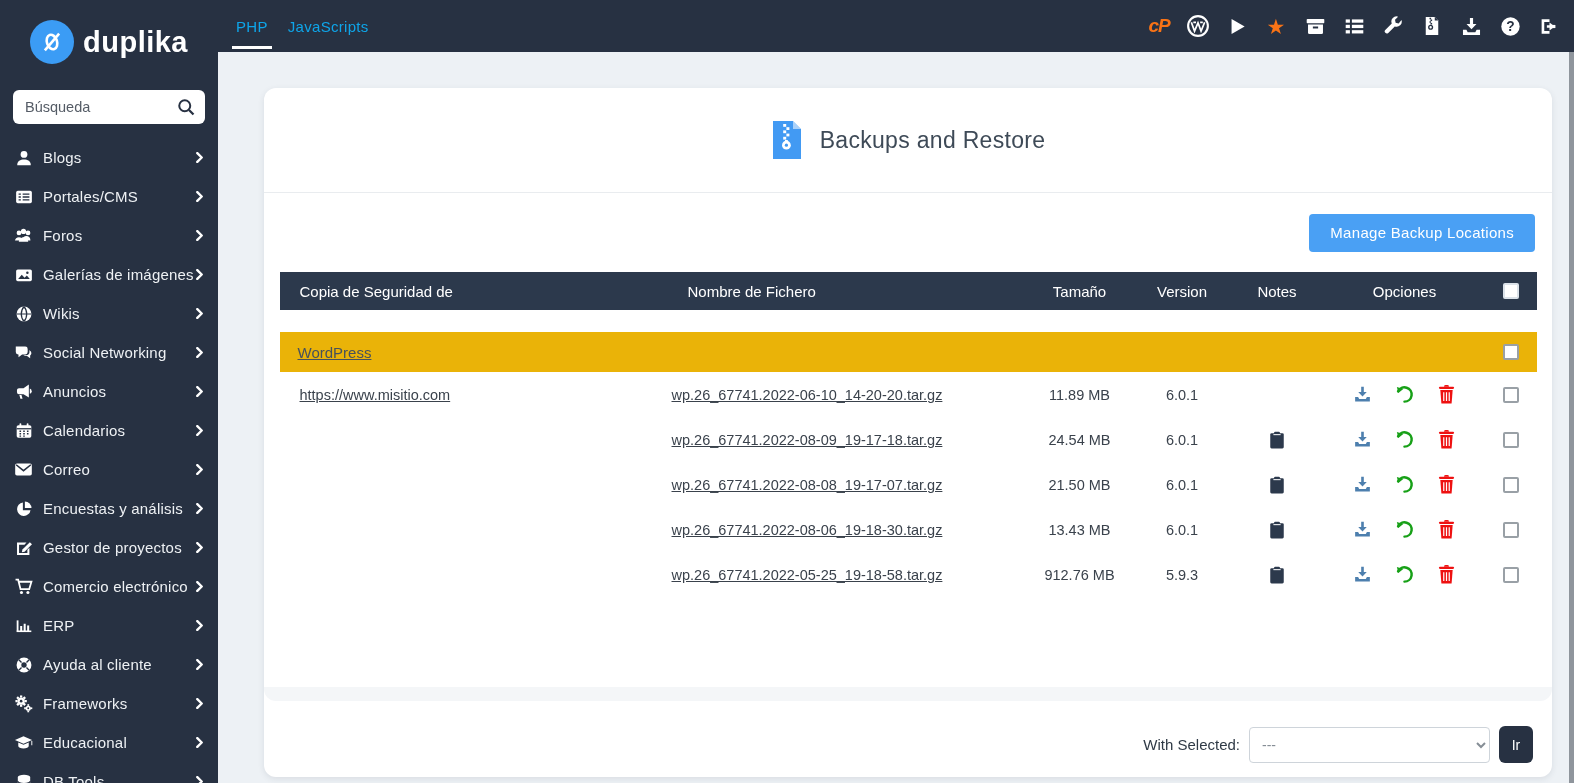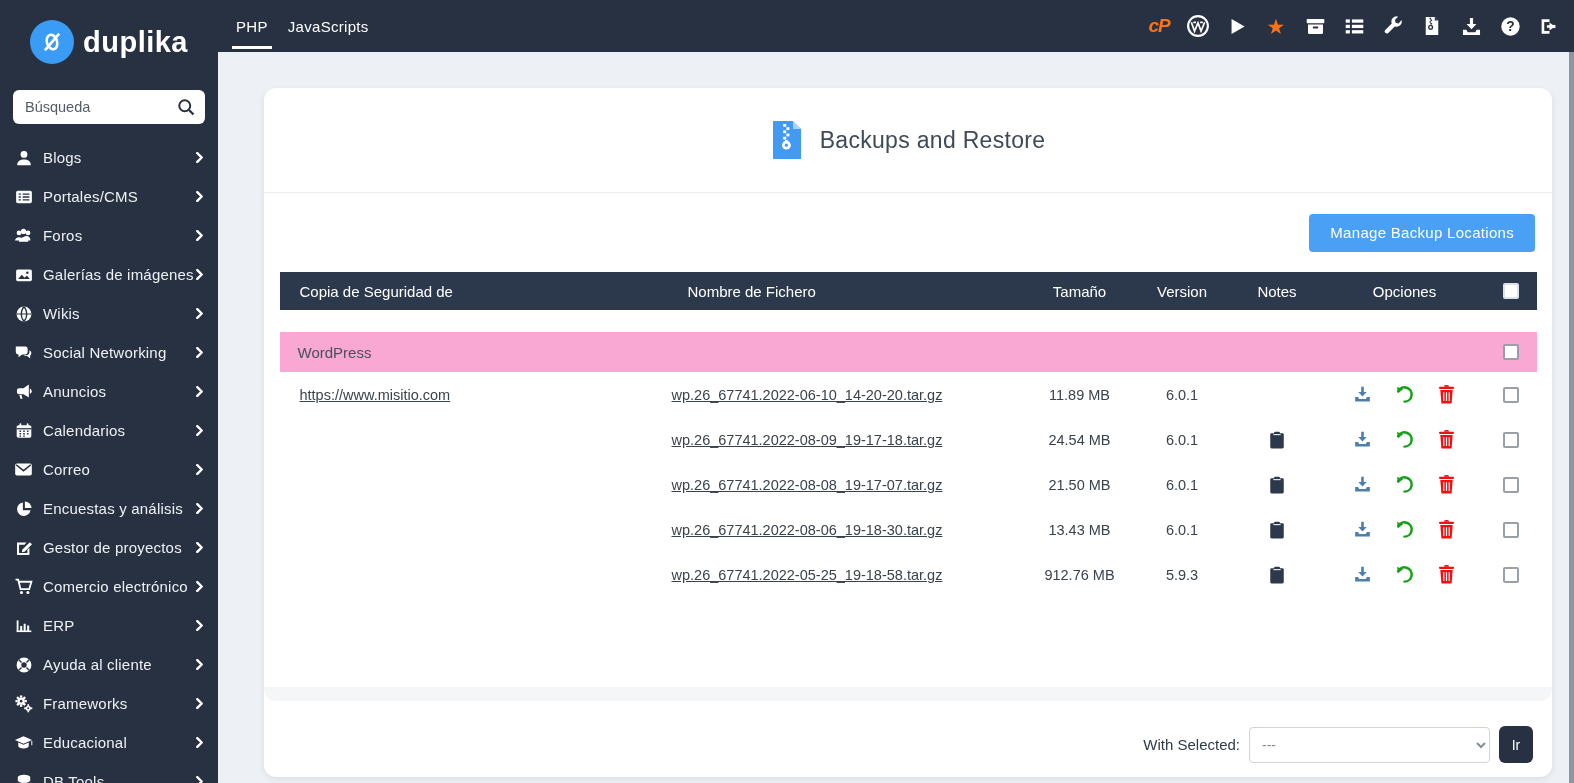--- a/index.html
+++ b/index.html
@@ -27,21 +27,21 @@
   .nav-item .nico { width:19px; height:19px; margin-right:10px; flex:0 0 auto;
     color:#fff; display:flex; align-items:center; justify-content:center; }
   .nav-item .nlabel { flex:1; white-space:nowrap; overflow:hidden; }
   .nav-item .chev { width:11px; height:11px; color:#fff; flex:0 0 auto; }
 
   
   .right { flex:1; display:flex; flex-direction:column; position:relative; }
   .topbar { height:52px; background:#273142; display:flex; align-items:center;
     padding:0 10px 0 14px; }
   .tabs { display:flex; gap:12px; }
-  .tab { color:#ffffff; font-size:15px; padding:15px 4px 11px 4px; cursor:pointer;
+  .tab { color:#0ea5e9; font-size:15px; padding:15px 4px 11px 4px; cursor:pointer;
     border-bottom:3px solid transparent; letter-spacing:.3px; }
   .tab.active { border-bottom-color:#fff; }
   .top-icons { margin-left:auto; display:flex; align-items:center; gap:9px; }
   .tbtn { width:30px; height:34px; display:flex; align-items:center;
     justify-content:center; color:#f97316; cursor:pointer; }
   .cp-text { font-size:19px; font-weight:bold; font-style:italic; letter-spacing:-1px; }
   .star-glyph { font-size:21px; line-height:1; }
 
   .content { flex:1; overflow:hidden; position:relative;padding-left:12px; }
   .scrollbar { position:absolute; right:0; top:0; width:5px; height:731px;
@@ -67,21 +67,21 @@
   .c-site { width:375px; padding-left:20px; }
   .c-file { width:370px; padding-left:17px; }
   .c-size { width:110px; text-align:center; }
   .c-ver  { width:95px;  text-align:center; }
   .c-note { width:95px;  display:flex; justify-content:center; }
   .c-opts { width:160px; display:flex; justify-content:center; gap:22px; }
   .c-cb   { width:52px;  display:flex; justify-content:center; }
   .thead { background:#2c394c; color:#fff; height:38px; font-size:15px; }
   .thead .c-note, .thead .c-opts { display:block; text-align:center; }
   .gap-row { height:22px; }
-  .group-row { background:#f9a8d4; height:40px; color:#47515c; font-size:15px; }
+  .group-row { background:#eab308; height:40px; color:#47515c; font-size:15px;text-decoration:underline; }
   .data-row { height:45px; font-size:14.5px; color:#3a424c; }
   a.dlink { color:#3a424c; text-decoration:underline; }
   .cb { width:16px; height:16px; background:#fff; border:2px solid #99a0a6;
     border-radius:2px; cursor:pointer; }
   .cb.hdr { border-color:#dbe2e9; }
   .icon-btn { width:20px; height:20px; display:flex; align-items:center;
     justify-content:center; cursor:pointer; }
   .ic-download { color:#4d7fae; }
   .ic-restore  { color:#17a017; }
   .ic-trash    { color:#ee1111; }

